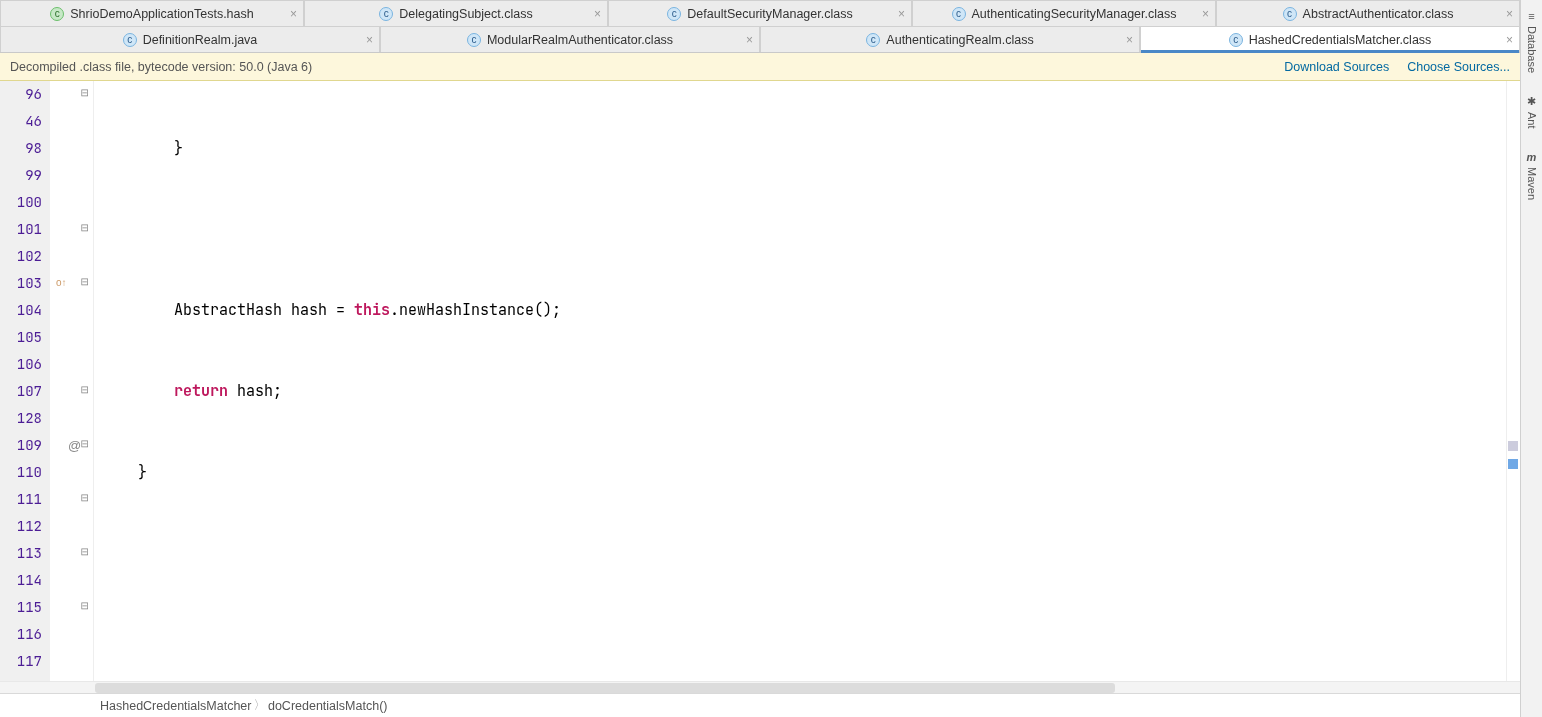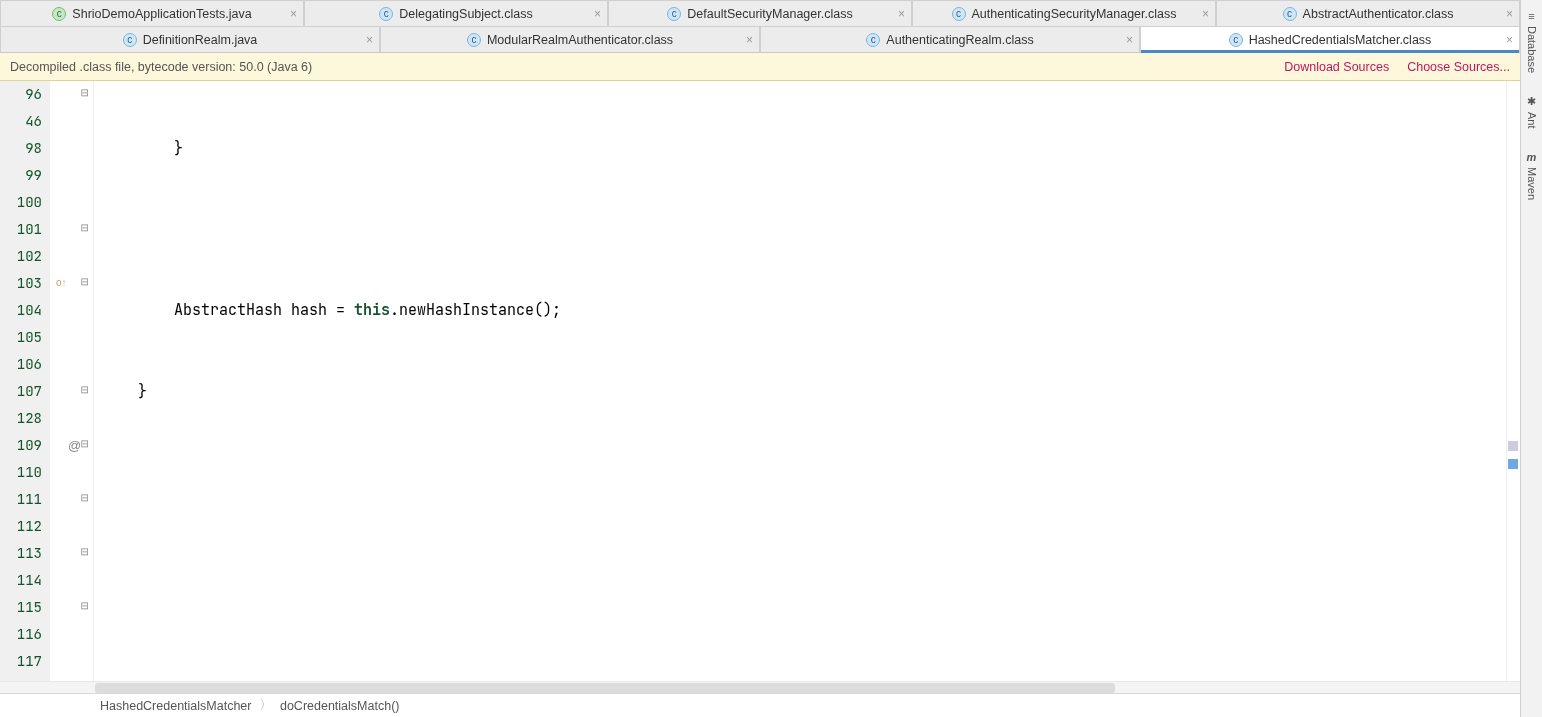--- a/index.html
+++ b/index.html
@@ -15,51 +15,51 @@
   .tab { flex: 1; display: flex; align-items: center; justify-content: center; gap: 6px; height: 26px; border: 1px solid #d0d0d0; border-bottom: none; background: #ececec; font-size: 12.5px; color: #333; position: relative; cursor: pointer; min-width:0; }
   .tab.active-underline { background:#fff; }
   .tab.active-underline::after { content:""; position:absolute; left:0; right:0; bottom:-1px; height:3px; background:#4a88c7; }
   .tab .close { color: #999; font-size: 12px; position:absolute; right:6px; }
   .file-icon { width:14px; height:14px; display:inline-flex; align-items:center; justify-content:center; font-size:10px; border-radius:50%; }
   .ico-java { background:#c7e8c7; color:#2a6e2a; border:1px solid #6bbf6b; }
   .ico-class { background:#cfe6f7; color:#2a5a8a; border:1px solid #7ab4e0; }
   
   .banner { display:flex; align-items:center; background:#fdf7dc; border-bottom:1px solid #e0d78f; height:28px; padding:0 10px; font-size:12.5px; color:#555;gap:7px; }
   .banner .links { margin-left:auto; display:flex; gap:18px; }
-  .banner .links a { color:#be185d; text-decoration:none; cursor:pointer; }
+  .banner .links a { color:#0369a1; text-decoration:none; cursor:pointer; }
   
   .editor-wrap { flex:1; display:flex; min-height:0; position:relative; }
-  .gutter { width:50px; background:#f0f0f0; border-right:0px solid #e5e5e5; text-align:right; color:#14532d; font-family:"JetBrains Mono","Consolas",monospace; font-size:14px; line-height:27px; padding-right:0px; user-select:none; }
+  .gutter { width:50px; background:#f0f0f0; border-right:0px solid #e5e5e5; text-align:right; color:#4c1d95; font-family:"JetBrains Mono","Consolas",monospace; font-size:14px; line-height:27px; padding-right:0px; user-select:none; }
   .gutter .ln { height:27px; padding-right:8px; }
   .fold-strip { width:44px; background:#fff; border-right:1px solid #eee; position:relative; }
   .fold-strip .marker { position:absolute; font-size:10px; color:#888; }
   .code-area { flex:1; overflow:hidden; font-family:"JetBrains Mono","Consolas",monospace; font-size:15px; line-height:27px; white-space:pre; position:relative; }
   .code-line { height:27px; padding-left:8px; position:relative; }
-  .kw { color:#14532d; font-weight:bold; }
+  .kw { color:#be185d; font-weight:bold; }
   .pln { color:#000; }
   .scroll-marker-strip { width:14px; background:#fff; border-left:1px solid #eee; position:relative; }
   .scroll-marker-strip .mark { position:absolute; right:2px; width:10px; height:10px; background:#ccd; }
   .scroll-marker-strip .mark.blue { background:#6fa8e6; }
   
-  .breadcrumb { height:24px; border-top:1px solid #d9d9d9; background:#fff; display:flex; align-items:center; font-size:12.5px; color:#555; padding-left:100px; gap:8px; }
+  .breadcrumb { height:24px; border-top:1px solid #d9d9d9; background:#fff; display:flex; align-items:center; font-size:12.5px; color:#555; padding-left:100px; gap:2px; }
   .breadcrumb .sep { color:#aaa; }
   .hscroll { height:12px; background:#f4f4f4; border-top:1px solid #e8e8e8; position:relative; }
   .hscroll .thumb { position:absolute; left:95px; top:1px; height:10px; width:1020px; background:#dcdcdc; border-radius:3px; }
 </style>
 </head>
 <body>
 
 <div class="root">
   <div class="main-col">
 
     <div class="tab-rows">
       <div class="tab-row" id="tab-row-1">
           <div class="tab">
             <span class="file-icon ico-java">c</span>
-            <span>ShrioDemoApplicationTests.java</span>
+            <span>ShrioDemoApplicationTests.hash</span>
             <span class="close">×</span>
           </div>
           <div class="tab">
             <span class="file-icon ico-class">c</span>
             <span>DelegatingSubject.class</span>
             <span class="close">×</span>
           </div>
           <div class="tab">
             <span class="file-icon ico-class">c</span>
             <span>DefaultSecurityManager.class</span>
@@ -143,20 +143,21 @@
         <span class="marker" style="right:4px; top:calc(27px*11 + 6px);">⊟</span>
         <span class="marker" style="right:4px; top:calc(27px*13 + 6px);">⊟</span>
         <span class="marker" style="right:4px; top:calc(27px*15 + 6px);">⊟</span>
         <span class="marker" style="right:4px; top:calc(27px*17 + 6px);">⊟</span>
         <span class="marker" style="right:4px; top:calc(27px*19 + 6px);">⊟</span>
       </div>
       <div class="code-area">
         <div class="code-line"><span class="pln">        }</span></div>
         <div class="code-line"><span class="pln"></span></div>
         <div class="code-line"><span class="pln">        AbstractHash hash = </span><span class="kw">this</span><span class="pln">.newHashInstance();</span></div>
+        <div class="code-line"><span class="pln">        </span><span class="kw">return</span><span class="pln"> hash;</span></div>
         <div class="code-line"><span class="pln">    }</span></div>
         <div class="code-line"><span class="pln"></span></div>
         
         
         
         
         
         
         
         

